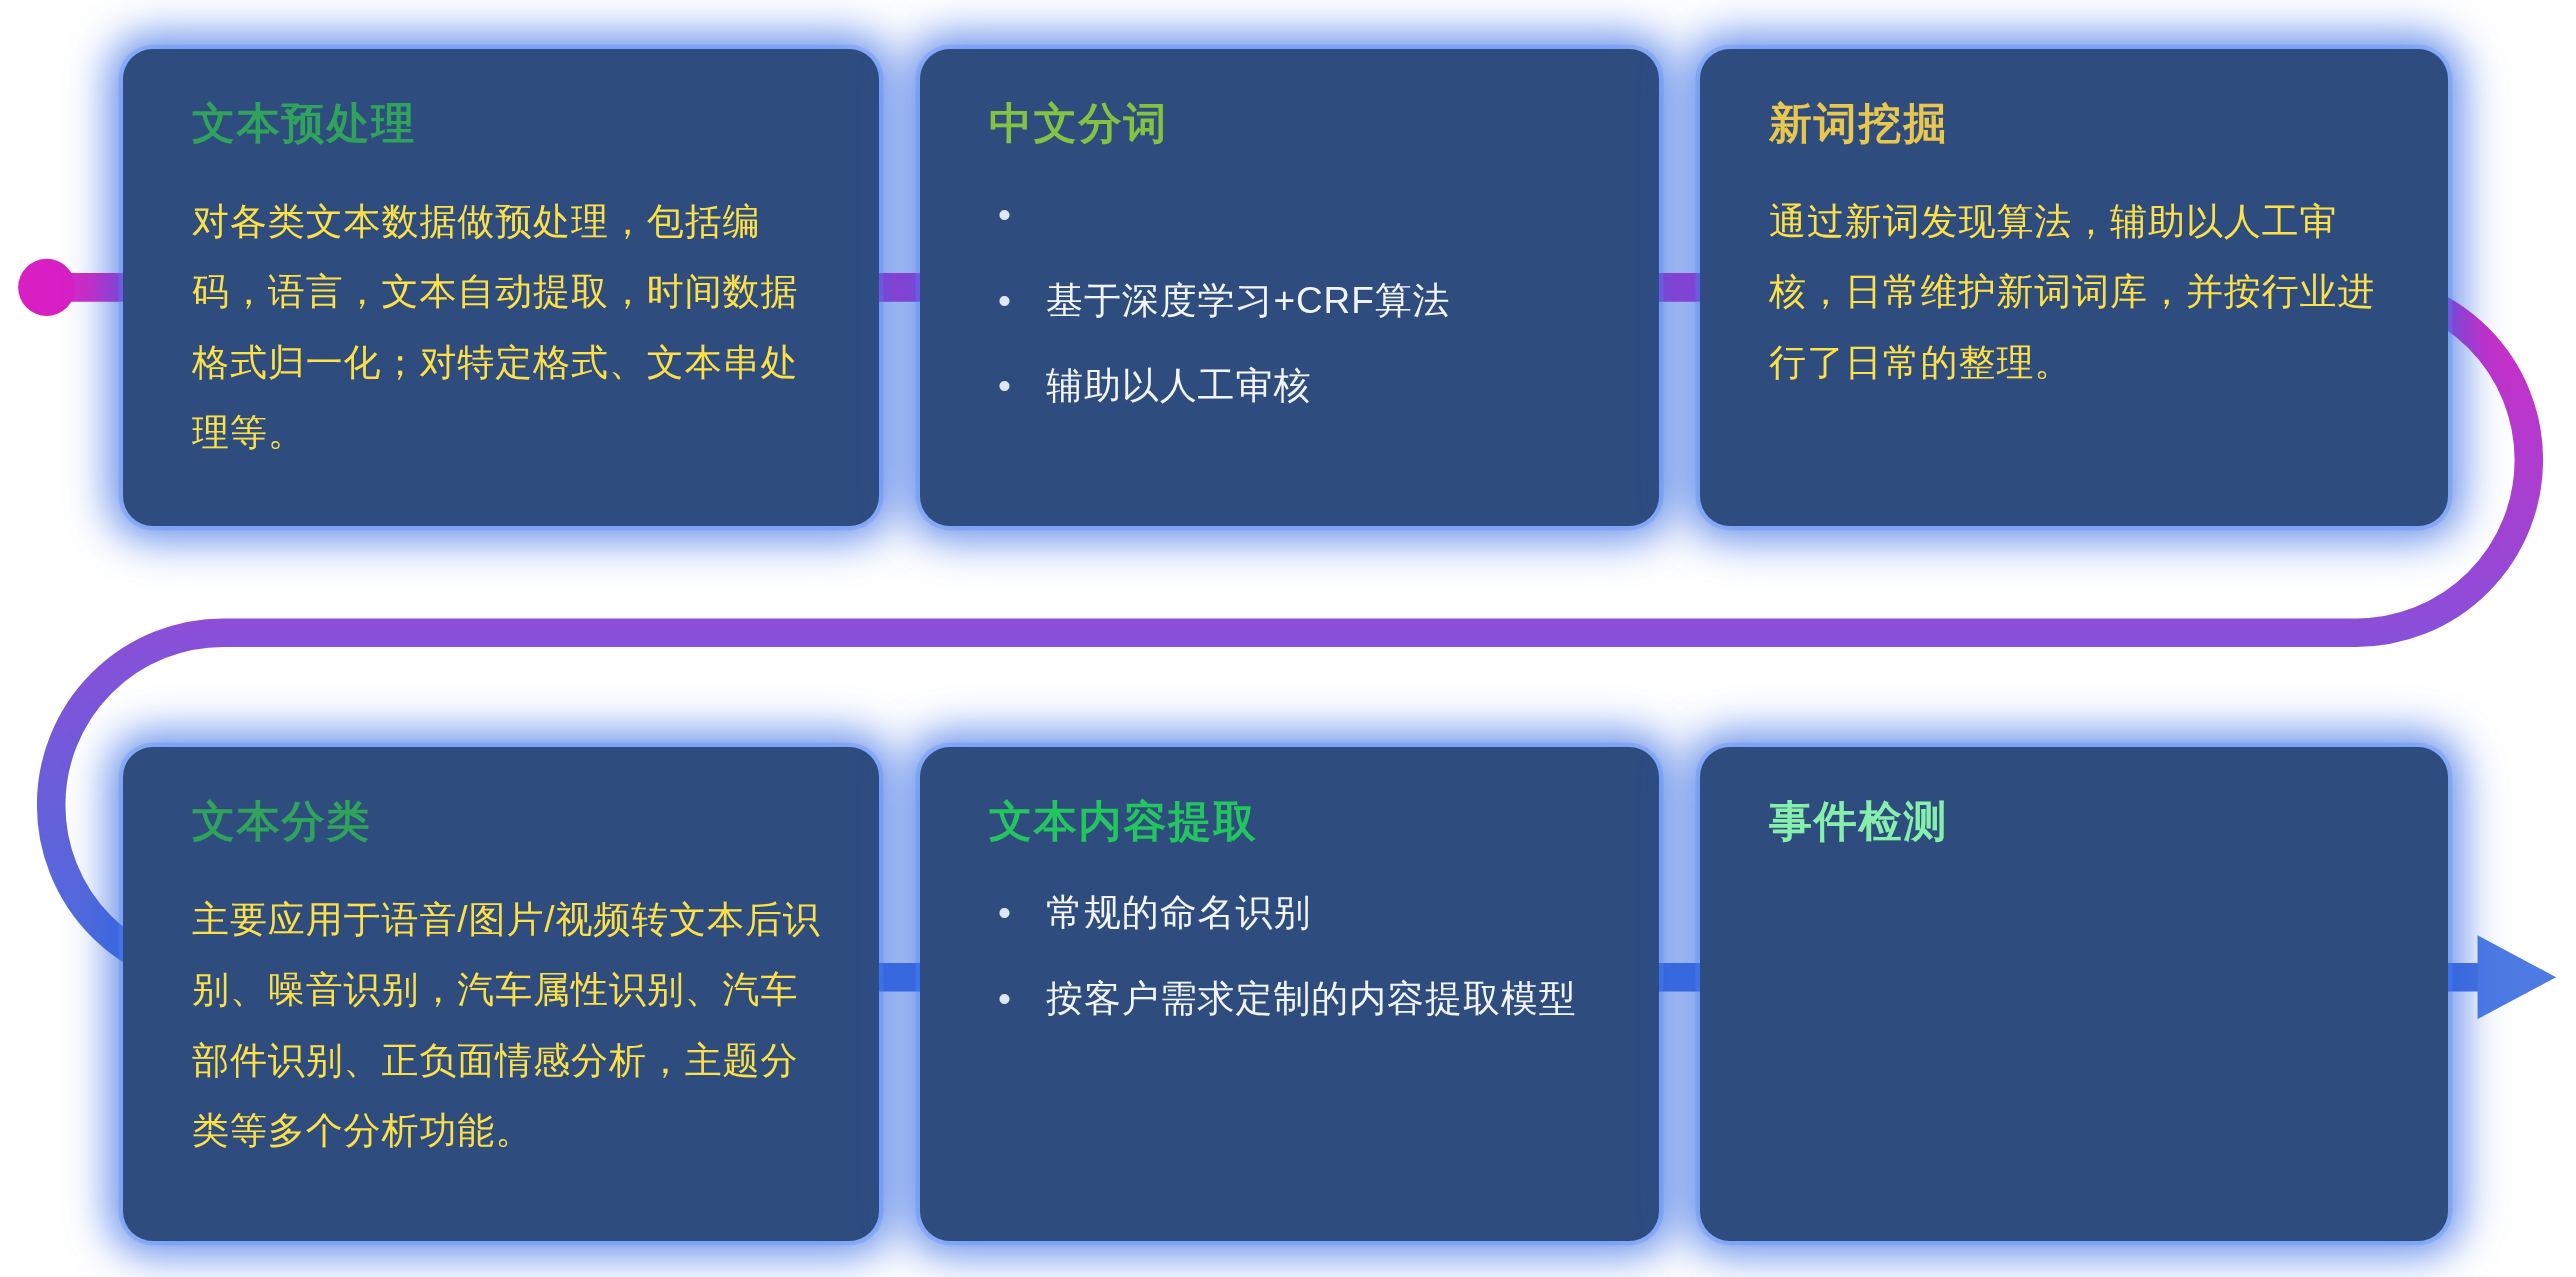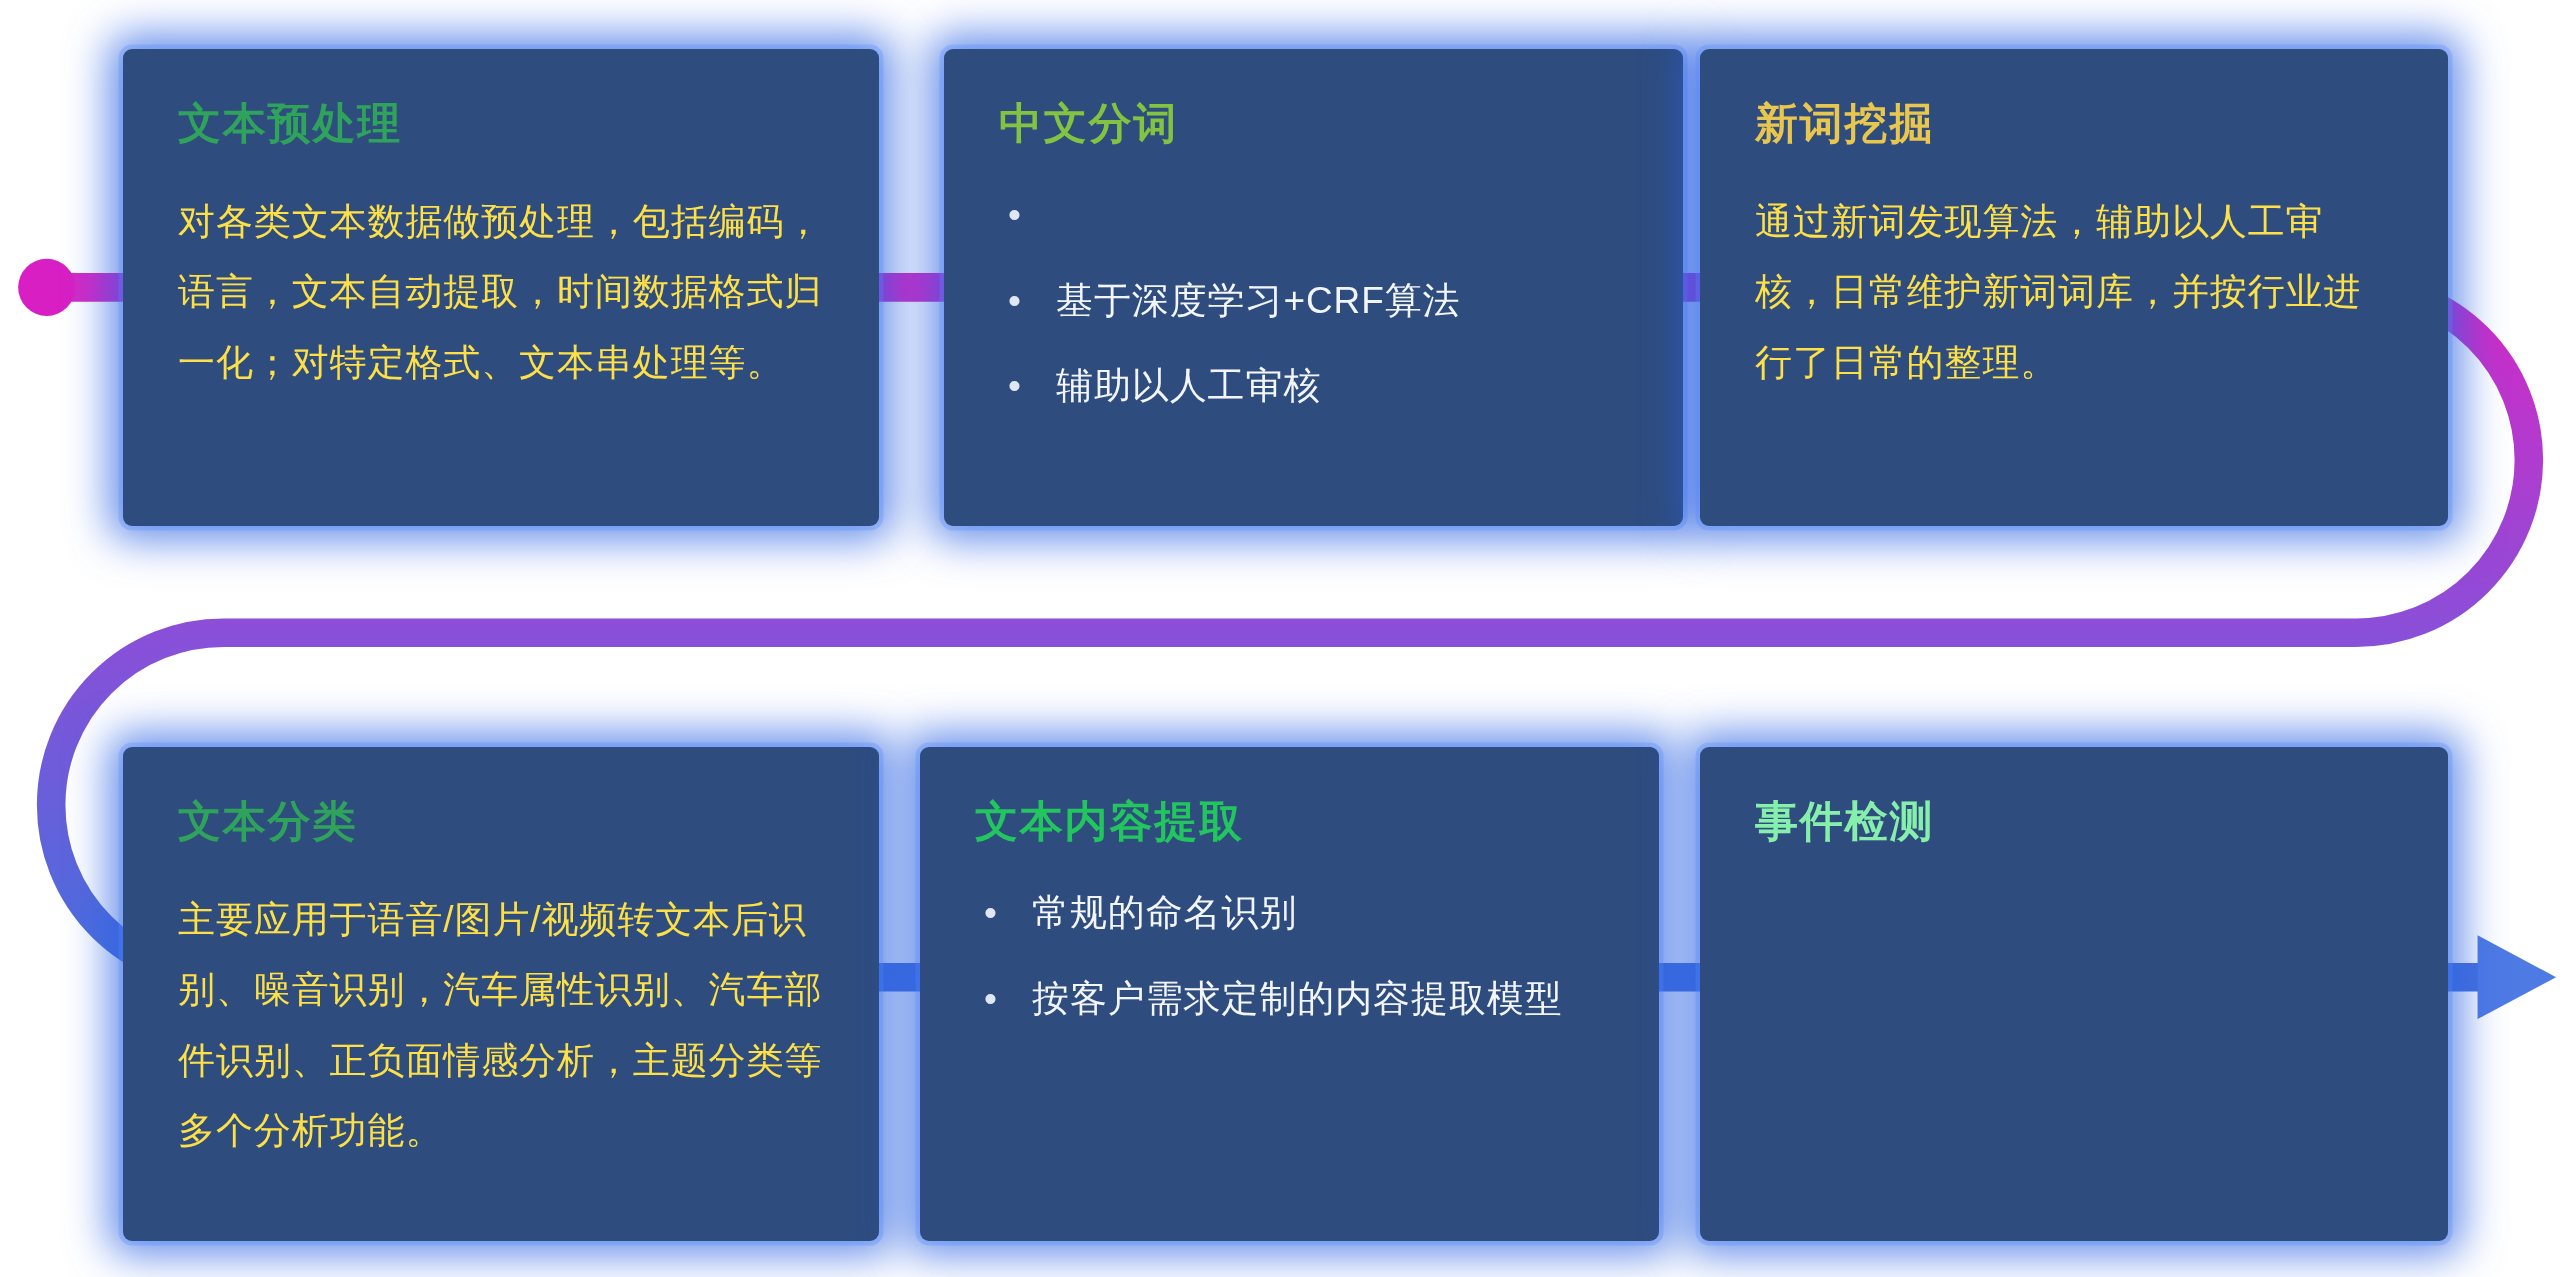--- a/index.html
+++ b/index.html
@@ -13,22 +13,22 @@
   }
   #flow-svg {
     position: absolute;
     left: 0; top: 0;
     width: 2576px; height: 1277px;
   }
   .card {
     position: absolute;
     box-sizing: border-box;
     background: #2e4c7e;
-    border-radius: 9px;
-    padding: 46px 55px 36px 55px;
+    border-radius: 30px;
+    padding: 46px 55px 36px 69px;
     box-shadow:
       0 0 0 4.5px rgba(84,140,255,0.30),
       0 0 41px 14.3px rgba(43,98,226,0.70);
   }
   .card-title {
     font-size: 43px;
     font-weight: 700;
     letter-spacing: 1.8px;
     margin: 0 0 34px 0;
   }
@@ -54,21 +54,21 @@
     margin: 0 0 30px 0;
   }
   .bullet-dot {
     flex: 0 0 auto;
     width: 57px;
     padding-left: 9px;
     box-sizing: border-box;
     color: #dfe6f5;
   }
   #card-1 { left: 123px;  top: 49px;  width: 756px; height: 477px; }
-  #card-2 { left: 920px; top: 49px;  width: 739px; height: 477px; margin-left: 24px; }
+  #card-2 { left: 920px; top: 49px;  width: 739px; height: 477px; }
   #card-3 { left: 1700px; top: 49px;  width: 748px; height: 477px; }
   #card-4 { left: 123px;  top: 747px; width: 756px; height: 494px; }
   #card-5 { left: 920px; top: 747px; width: 739px; height: 494px; }
   #card-6 { left: 1700px; top: 747px; width: 748px; height: 494px; }
 </style>
 </head>
 <body>
 
 <div id="stage">
 

